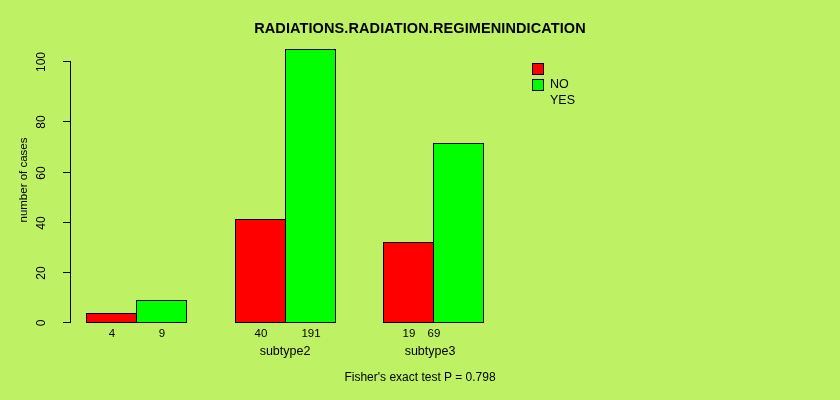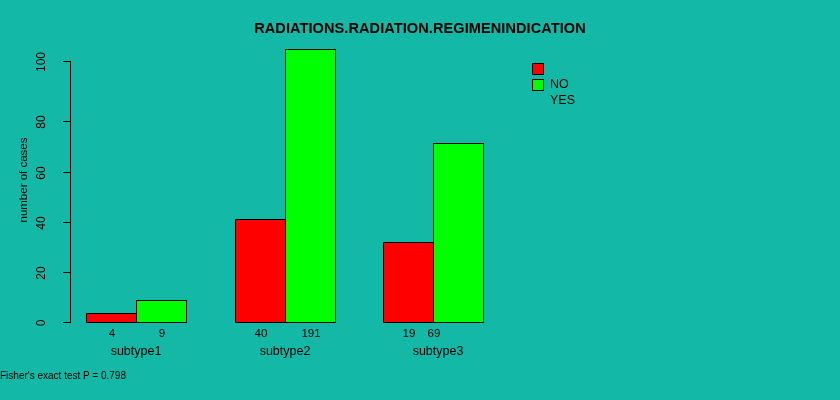--- a/index.html
+++ b/index.html
@@ -4,21 +4,21 @@
 <style>
   html, body {
     margin: 0;
     padding: 0;
     background: #f0f0f0;
   }
   #root {
     position: relative;
     width: 840px;
     height: 400px;
-    background: #14b8a6;
+    background: #bef264;
     font-family: "Liberation Sans", sans-serif;
     overflow: hidden;
   }
 
   
   #chart-title {
     position: absolute;
     left: 0;
     top: 20px;
     width: 840px;
@@ -125,21 +125,22 @@
     line-height: 1;
     margin-top: 30px;
   }
 
   
   #footer-note {
     position: absolute;
     left: 0;
     top: 370px;
     width: 840px;
-    font-size: 10px;
+    text-align: center;
+    font-size: 12px;
     color: #000;
   }
 </style>
 </head>
 <body>
 
 <div id="root">
 
   <div id="chart-title">RADIATIONS.RADIATION.REGIMENINDICATION</div>
 
@@ -159,33 +160,32 @@
     <div class="y-tick-label" style="left:21px; top:266px;">20</div>
     <div class="y-tick-label" style="left:21px; top:216px;">40</div>
     <div class="y-tick-label" style="left:21px; top:166px;">60</div>
     <div class="y-tick-label" style="left:21px; top:115px;">80</div>
     <div class="y-tick-label" style="left:21px; top:55px;">100</div>
 
     <div class="bar" style="left: 86px; width: 51px; top: 313px; height: 10px; background: rgb(255, 0, 0);"></div>
     <div class="bar" style="left:136px; width:51px; top:300px; height:23px;  background:#00FF00;"></div>
     <div class="bar-value" style="left:86px;">4</div>
     <div class="bar-value" style="left:136px;">9</div>
-    <div class="group-label" style="left:66px;">subtype1</div>
 
     <div class="bar" style="left: 235px; width: 51px; top: 219px; height: 104px; background: rgb(255, 0, 0);"></div>
     <div class="bar" style="left: 285px; width: 51px; top: 49px; height: 274px; background: rgb(0, 255, 0);"></div>
     <div class="bar-value" style="left:235px;">40</div>
     <div class="bar-value" style="left:285px;">191</div>
     <div class="group-label" style="left:215px;">subtype2</div>
 
     <div class="bar" style="left: 383px; width: 51px; top: 242px; height: 81px; background: rgb(255, 0, 0);"></div>
     <div class="bar" style="left: 433px; width: 51px; top: 143px; height: 180px; background: rgb(0, 255, 0);"></div>
     <div class="bar-value" style="left:383px;">19</div>
     <div class="bar-value" style="left:408px;">69</div>
-    <div class="group-label" style="left:368px;text-align:center;">subtype3</div>
+    <div class="group-label" style="left:360px;text-align:center;">subtype3</div>
 
   </div>
 
   <div id="legend">
     <div class="legend-row">
       <span class="legend-swatch" style="background:#FF0000;"></span>
       <span class="legend-label">NO</span>
     </div>
     <div class="legend-row">
       <span class="legend-swatch" style="background:#00FF00;"></span>

